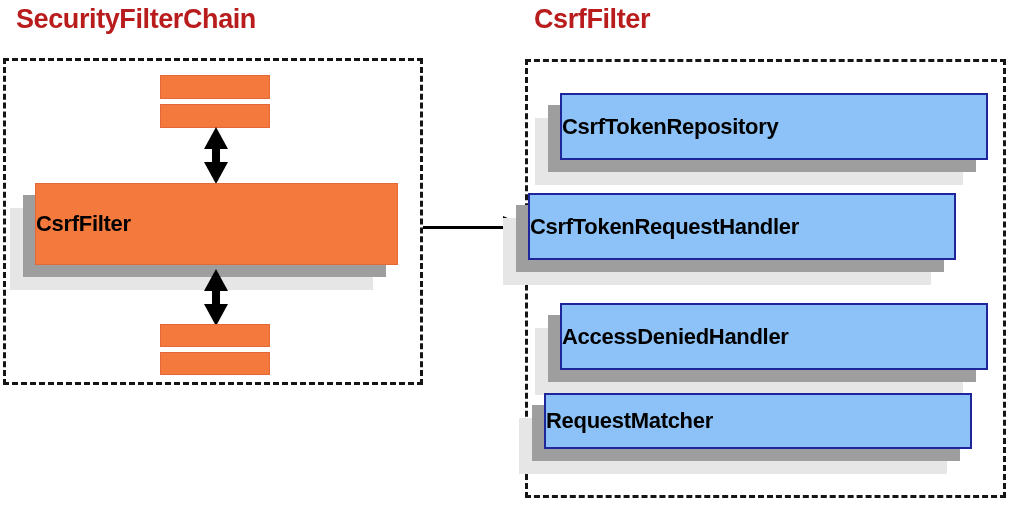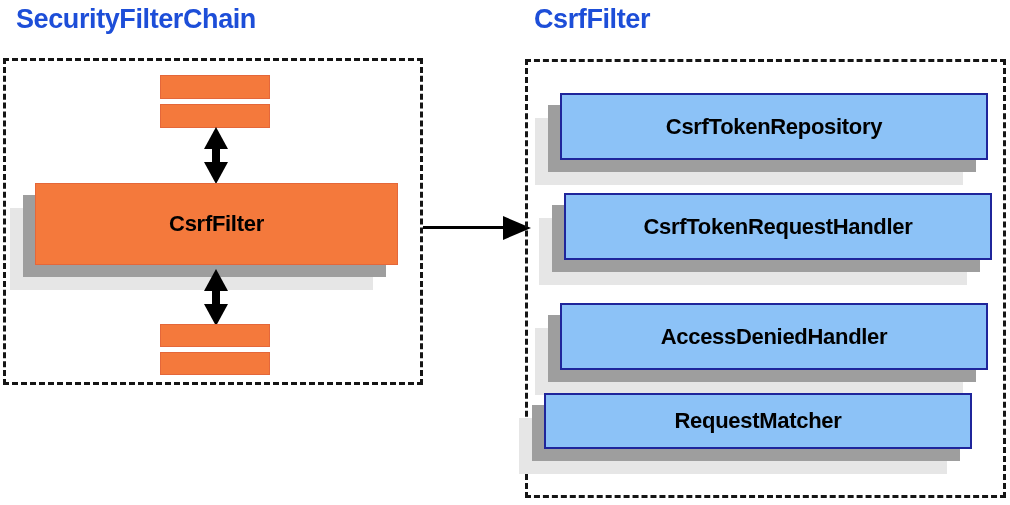--- a/index.html
+++ b/index.html
@@ -18,21 +18,21 @@
     height: 505px;
     background: #ffffff;
     overflow: hidden;
   }
 
   
   .panel-title {
     position: absolute;
     font-size: 27px;
     font-weight: bold;
-    color: #1d4ed8;
+    color: #b91c1c;
     letter-spacing: -0.4px;
     white-space: nowrap;
     line-height: 1;
   }
   #title-left  { left: 16px;  top: 6px; }
   #title-right { left: 534px; top: 6px; }
 
   
   .dashed-box {
     position: absolute;
@@ -67,21 +67,20 @@
     width: 100%;
     height: 100%;
   }
   .node .face {
     left: 0;
     top: 0;
     width: 100%;
     height: 100%;
     display: flex;
     align-items: center;
-    justify-content: center;
   }
   .node .label {
     font-size: 22px;
     font-weight: bold;
     color: #000000;
     letter-spacing: -0.3px;
     white-space: nowrap;
     line-height: 1;
   }
 
@@ -166,21 +165,21 @@
   <div id="box-right" class="dashed-box"></div>
 
   <div class="node blue" style="left:560px; top:93px; width:428px; height:67px;">
     <div class="shade-back"></div>
     <div class="shade-mid"></div>
     <div class="face">
       <span class="label">CsrfTokenRepository</span>
     </div>
   </div>
 
-  <div class="node blue" style="left:564px; top:193px; width:428px; height:67px;">
+  <div class="node blue" style="left:528px; top:193px; width:428px; height:67px;">
     <div class="shade-back"></div>
     <div class="shade-mid"></div>
     <div class="face">
       <span class="label">CsrfTokenRequestHandler</span>
     </div>
   </div>
 
   <div class="node blue" style="left:560px; top:303px; width:428px; height:67px;">
     <div class="shade-back"></div>
     <div class="shade-mid"></div>

